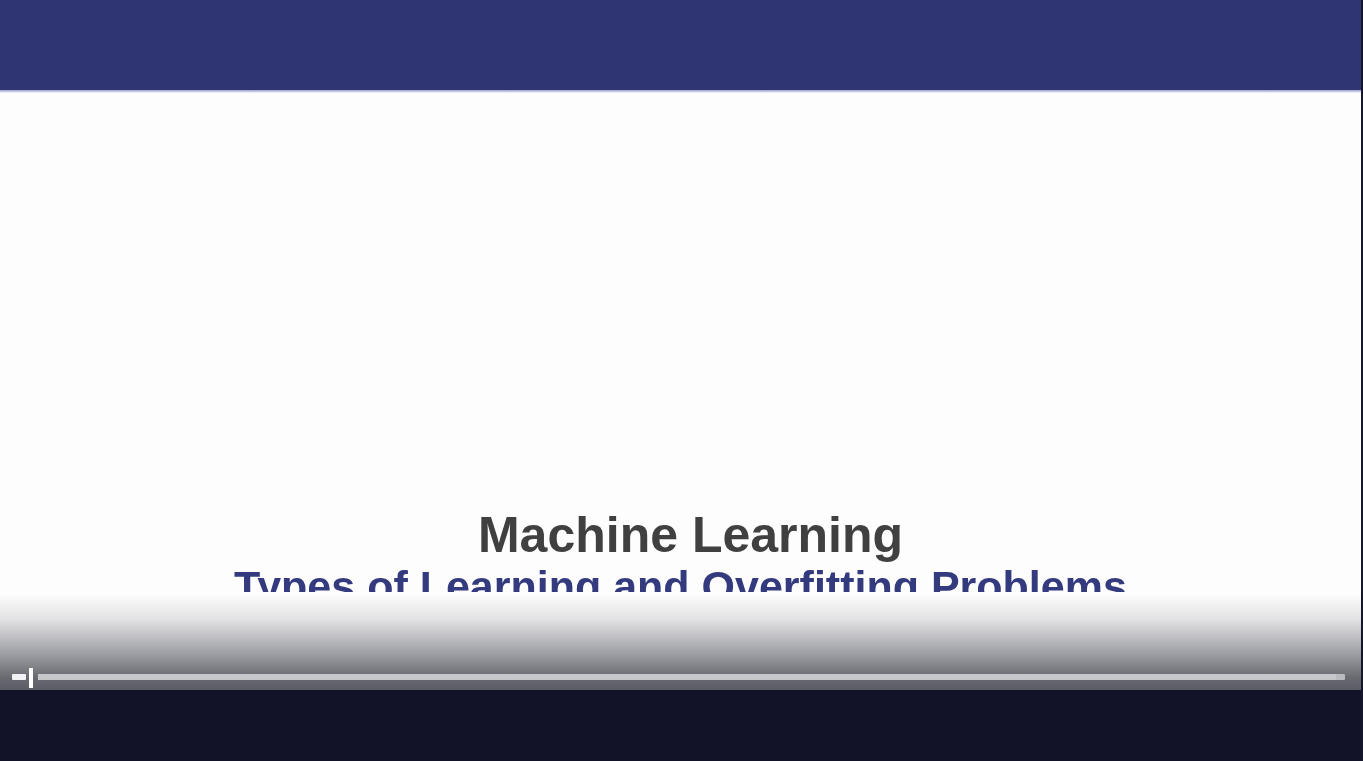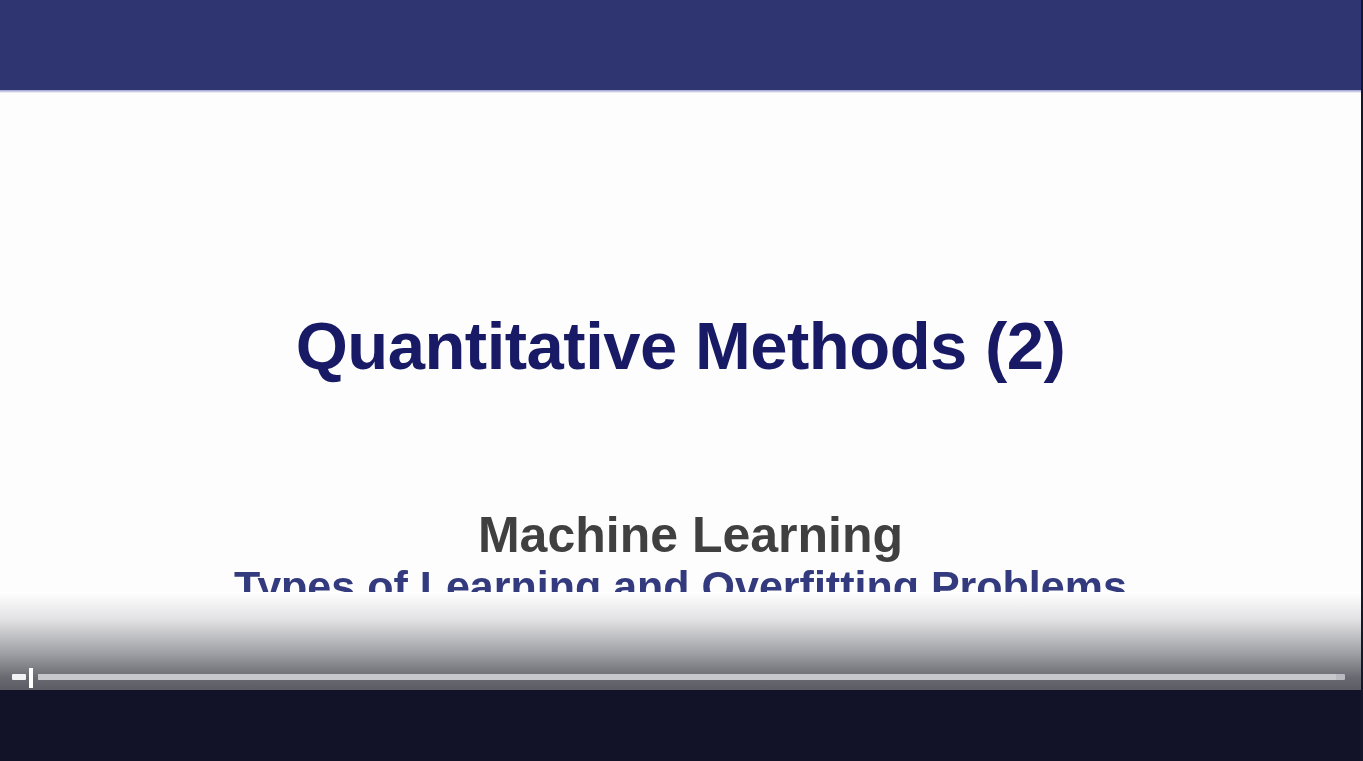--- a/index.html
+++ b/index.html
@@ -158,21 +158,20 @@
 <body>
 
 <div class="player">
 
   <div class="slide">
 
     <div class="slide-header"></div>
     <div class="slide-header-rule"></div>
     <div class="slide-body"></div>
 
-    <div class="slide-title">Quantitative Methods (2)</div>
 
     <div class="slide-subtitle">Machine Learning</div>
 
     <div class="slide-tagline">Types of Learning and Overfitting Problems</div>
   </div>
 
   <div class="control-scrim"></div>
 
   <div class="progress-row">
     <div class="progress-track">

